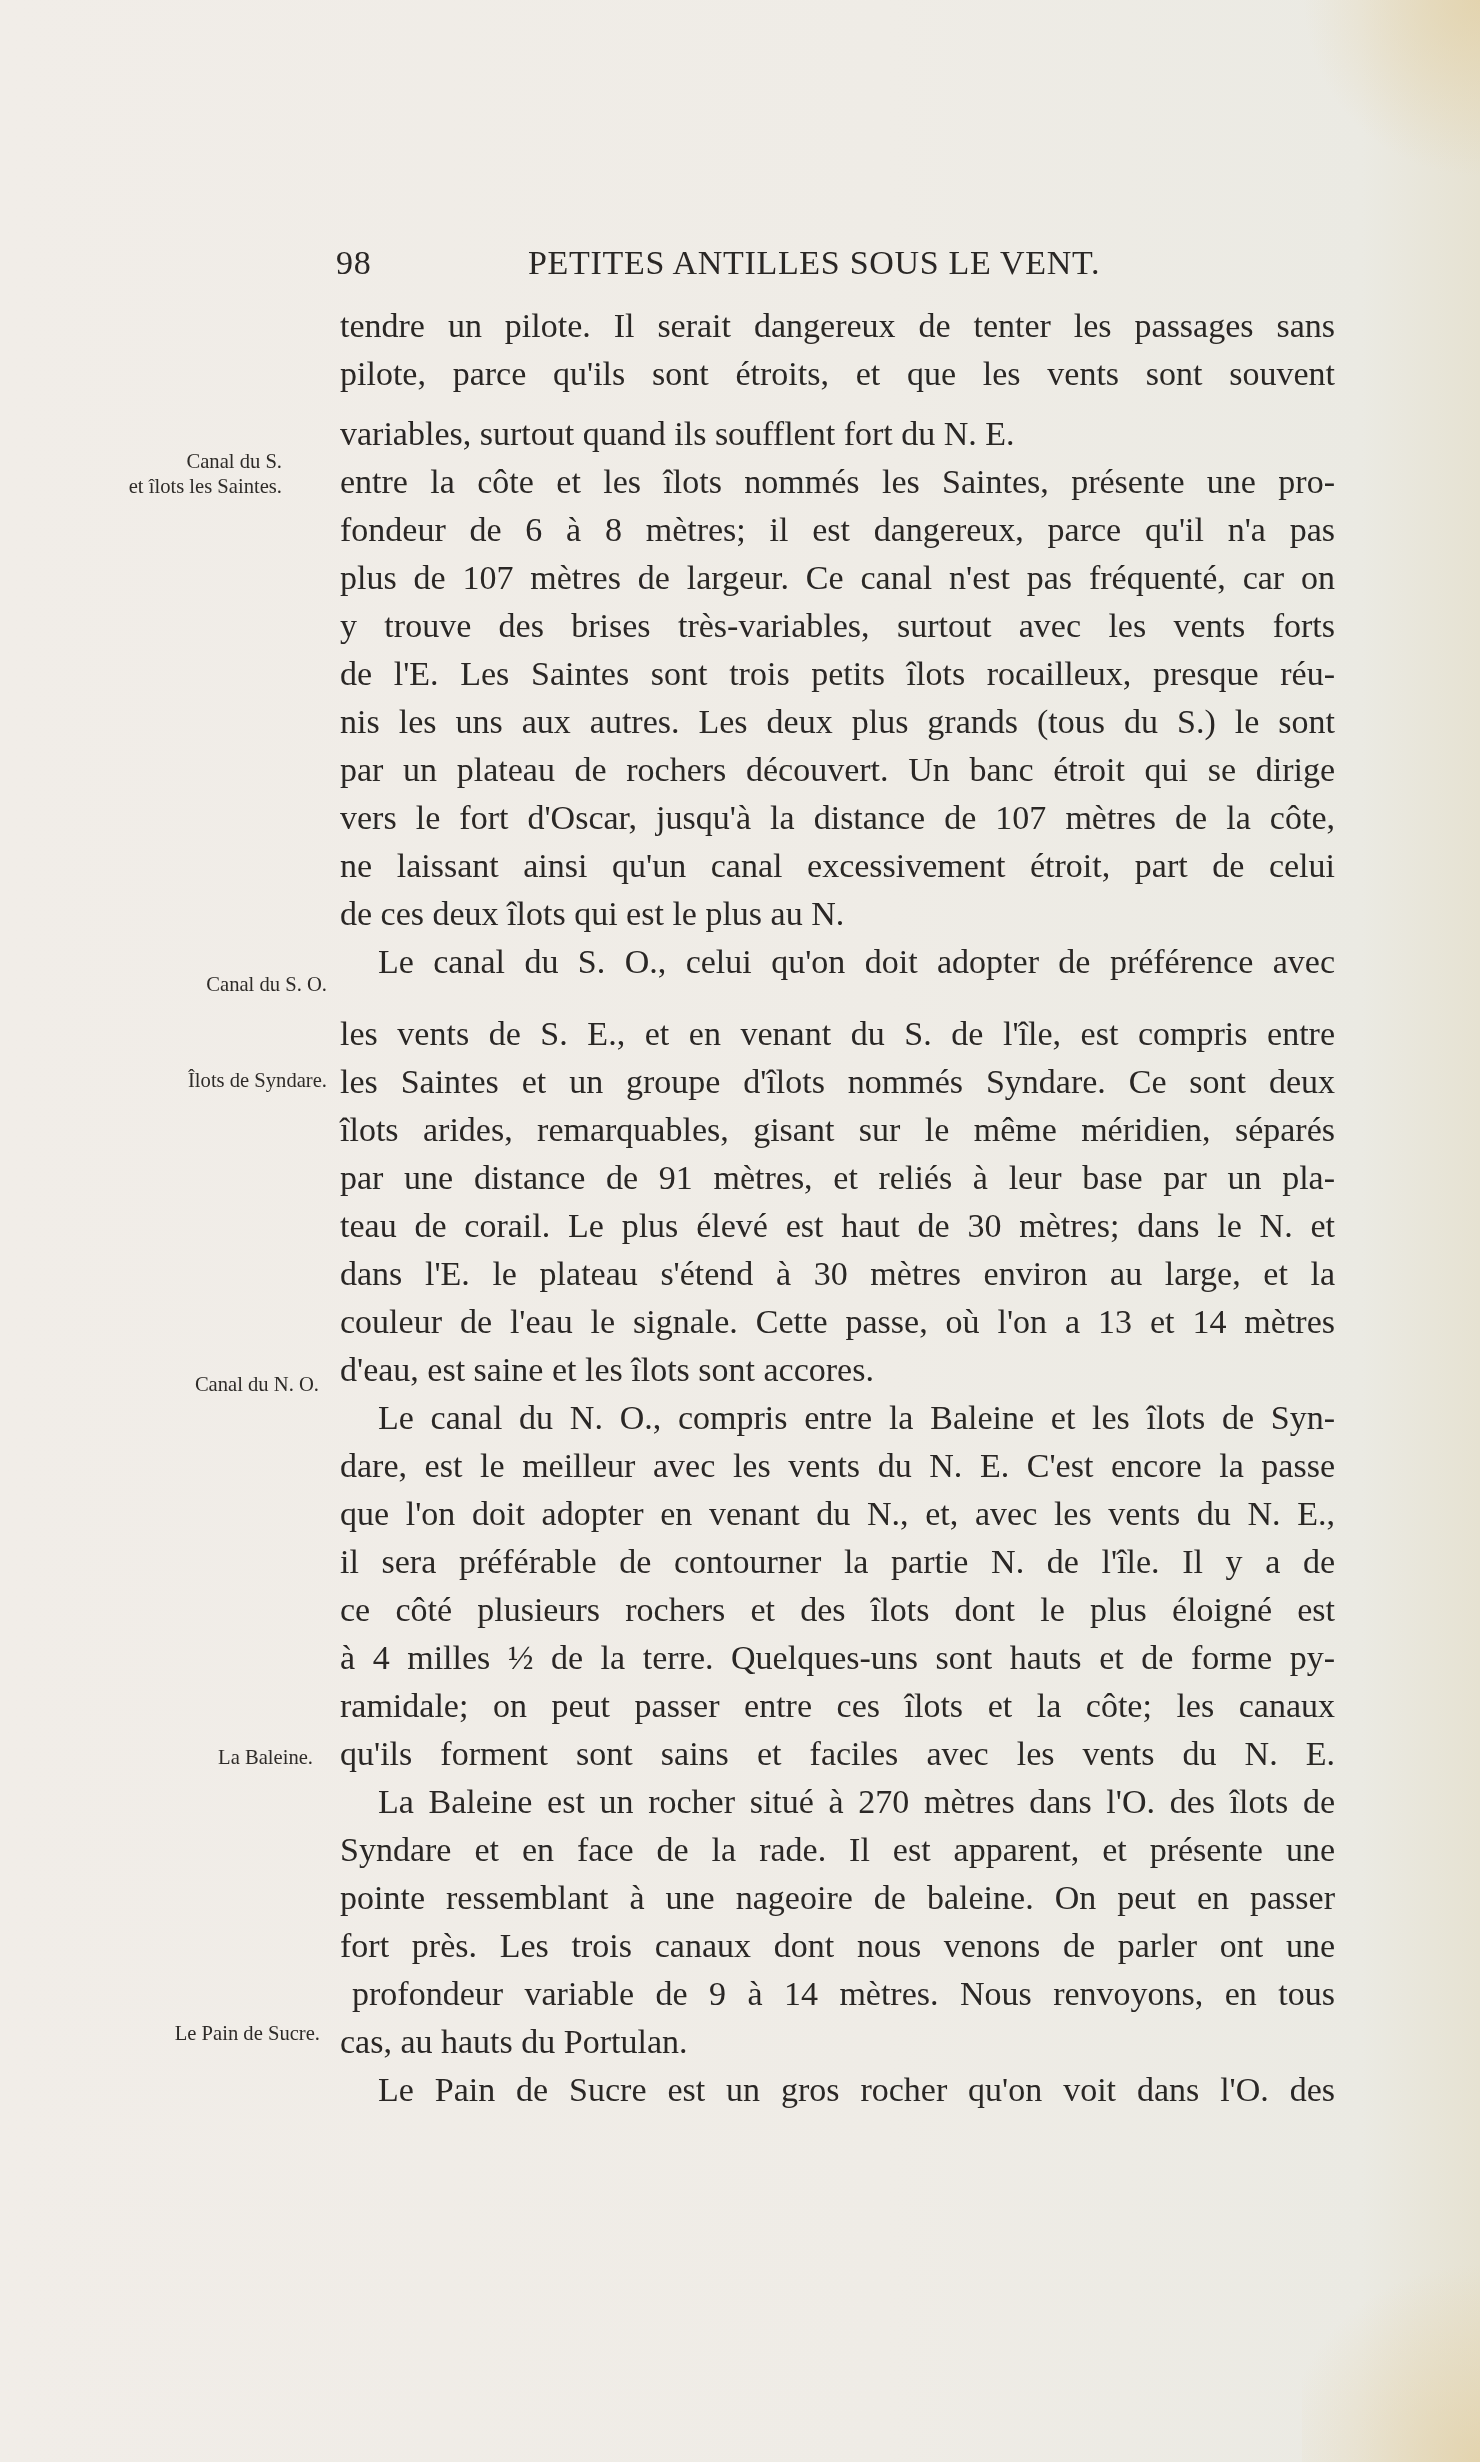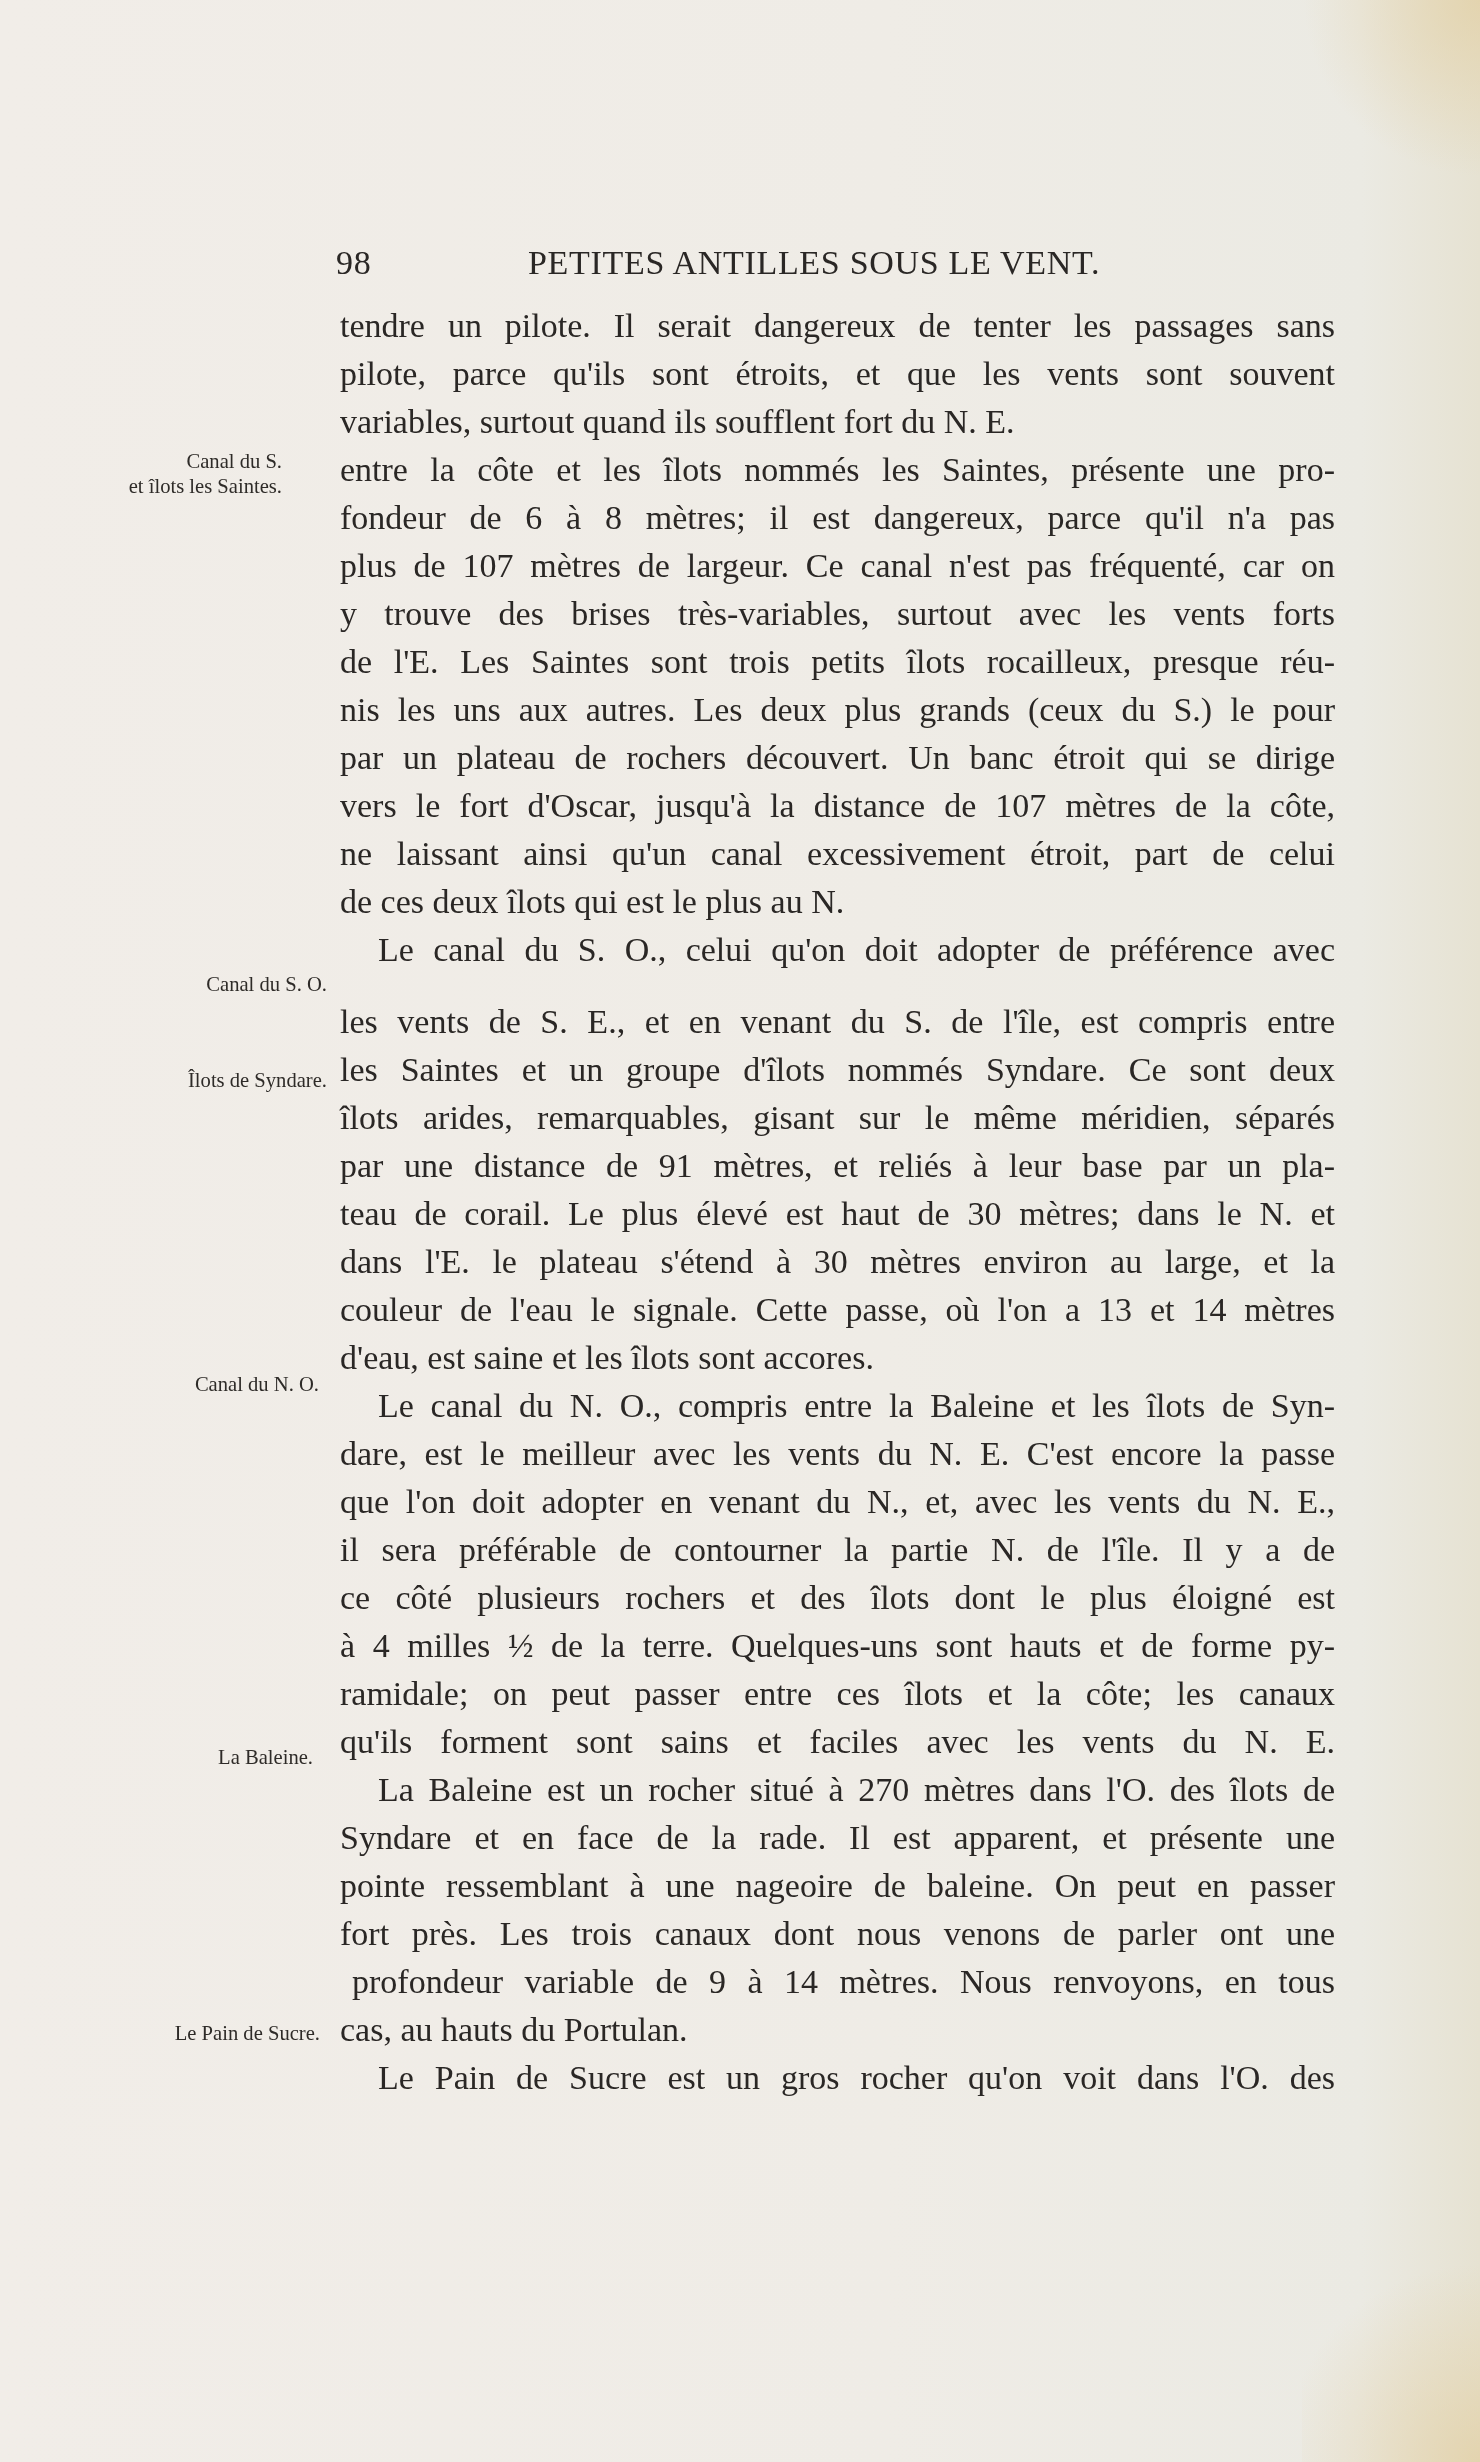--- a/index.html
+++ b/index.html
@@ -54,27 +54,27 @@
 <div class="margin-note" style="right:1198px; top:475px;">et îlots les Saintes.</div>
 <div class="margin-note" style="right:1153px; top:973px;">Canal du S. O.</div>
 <div class="margin-note" style="right:1153px; top:1069px;">Îlots de Syndare.</div>
 <div class="margin-note" style="right:1161px; top:1373px;">Canal du N. O.</div>
 <div class="margin-note" style="right:1167px; top:1746px;">La Baleine.</div>
 <div class="margin-note" style="right:1160px; top:2022px;">Le Pain de Sucre.</div>
 
 <div class="body-text">
   <span class="line" style="white-space: nowrap;">tendre un pilote. Il serait dangereux de tenter les passages sans</span>
   <span class="line" style="white-space: nowrap;">pilote, parce qu'ils sont étroits, et que les vents sont souvent</span>
-  <span class="line last" style="white-space: nowrap;">variables, surtout quand ils soufflent fort du N. E.</span>
+  <span class="line last" style="white-space: nowrap; margin-top: 12px;">variables, surtout quand ils soufflent fort du N. E.</span>
   <span class="line" style="white-space: nowrap;">entre la côte et les îlots nommés les Saintes, présente une pro-</span>
   <span class="line" style="white-space: nowrap;">fondeur de 6 à 8 mètres; il est dangereux, parce qu'il n'a pas</span>
   <span class="line" style="white-space: nowrap;">plus de 107 mètres de largeur. Ce canal n'est pas fréquenté, car on</span>
   <span class="line" style="white-space: nowrap;">y trouve des brises très-variables, surtout avec les vents forts</span>
   <span class="line" style="white-space: nowrap;">de l'E. Les Saintes sont trois petits îlots rocailleux, presque réu-</span>
-  <span class="line" style="white-space: nowrap;">nis les uns aux autres. Les deux plus grands (ceux du S.) le pour</span>
+  <span class="line" style="white-space: nowrap;">nis les uns aux autres. Les deux plus grands (tous du S.) le sont</span>
   <span class="line" style="white-space: nowrap;">par un plateau de rochers découvert. Un banc étroit qui se dirige</span>
   <span class="line" style="white-space: nowrap;">vers le fort d'Oscar, jusqu'à la distance de 107 mètres de la côte,</span>
   <span class="line" style="white-space: nowrap;">ne laissant ainsi qu'un canal excessivement étroit, part de celui</span>
   <span class="line last" style="white-space: nowrap;">de ces deux îlots qui est le plus au N.</span>
   <span class="line indent" style="white-space: nowrap;">Le canal du S. O., celui qu'on doit adopter de préférence avec</span>
   <span class="line" style="white-space: nowrap; margin-top: 24px;">les vents de S. E., et en venant du S. de l'île, est compris entre</span>
   <span class="line" style="white-space: nowrap;">les Saintes et un groupe d'îlots nommés Syndare. Ce sont deux</span>
   <span class="line" style="white-space: nowrap;">îlots arides, remarquables, gisant sur le même méridien, séparés</span>
   <span class="line" style="white-space: nowrap;">par une distance de 91 mètres, et reliés à leur base par un pla-</span>
   <span class="line" style="white-space: nowrap;">teau de corail. Le plus élevé est haut de 30 mètres; dans le N. et</span>

